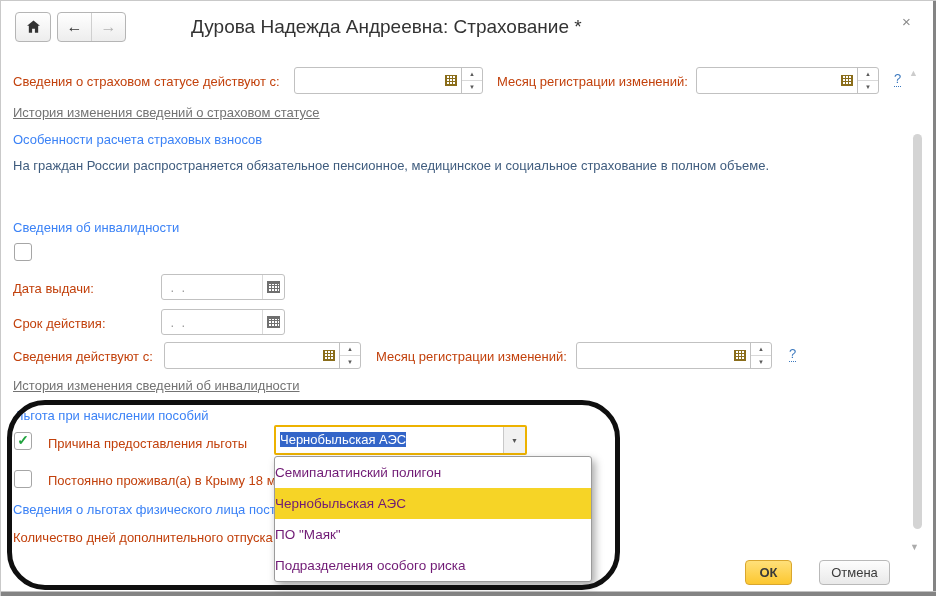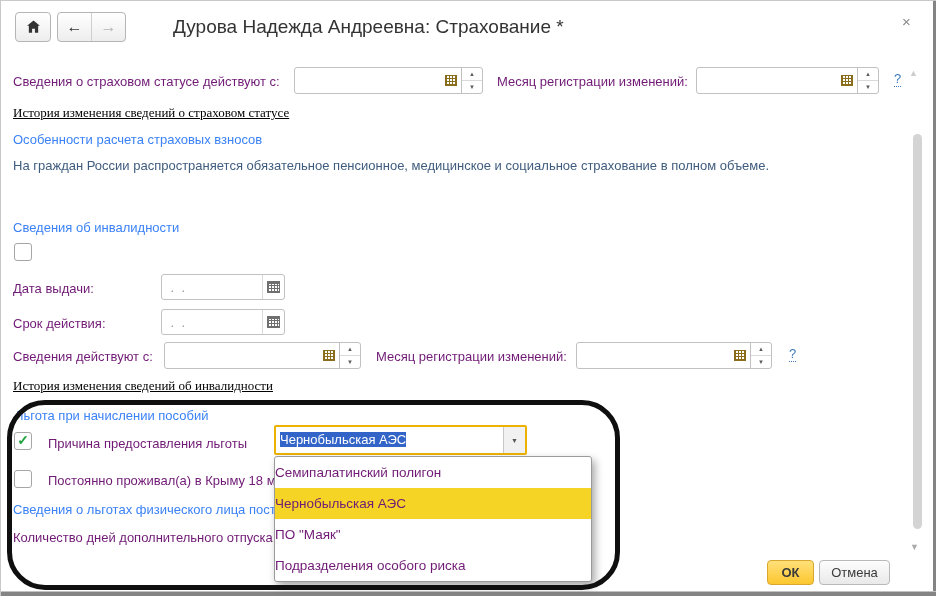--- a/index.html
+++ b/index.html
@@ -1,34 +1,34 @@
 <!DOCTYPE html>
 <html><head>
 <meta charset="utf-8">
 <style>
   html,body{margin:0;padding:0;background:#e8e8e8;}
   #window{
     position:relative;width:936px;height:596px;background:#ffffff;
     font-family:"Liberation Sans",sans-serif;overflow:hidden;
     border-top:1px solid #c9c9c9;border-left:1px solid #c9c9c9;box-sizing:border-box;
   }
-  .lbl{position:absolute;font-size:13px;color:#701a75;white-space:nowrap;}
+  .lbl{position:absolute;font-size:13px;color:#c2410c;white-space:nowrap;}
   .green{color:#3b82f6;}
   .navy{color:#3F5C7E;}
-  .link{position:absolute;font-size:13px;color:#000000;text-decoration:underline;white-space:nowrap;cursor:pointer;font-family:Liberation Serif, serif;}
+  .link{position:absolute;font-size:13px;color:#737373;text-decoration:underline;white-space:nowrap;cursor:pointer;}
   .help{position:absolute;font-size:13px;color:#3B78BE;border-bottom:1px dotted #3B78BE;cursor:pointer;}
 
   
   .tbtn{position:absolute;height:28px;border:1px solid #b5b5b5;border-radius:4px;
     background:linear-gradient(#ffffff,#ededed);display:flex;align-items:center;justify-content:center;cursor:pointer;}
   .navgroup{position:absolute;left:56px;top:11px;height:28px;border:1px solid #b5b5b5;border-radius:4px;
     background:linear-gradient(#ffffff,#ededed);display:flex;}
   .navgroup .half{width:33px;display:flex;align-items:center;justify-content:center;font-size:16px;cursor:pointer;}
   .navgroup .half.first{border-right:1px solid #cfcfcf;}
-  .title{position:absolute;left:172px;top:15px;font-size:19px;color:#333;}
+  .title{position:absolute;left:190px;top:15px;font-size:19px;color:#333;}
   .close{position:absolute;left:901px;top:12px;font-size:15px;color:#8a8a8a;cursor:pointer;}
 
   
   .fld{position:absolute;height:27px;border:1px solid #c1c1c1;border-radius:3px;background:#fff;
     display:flex;align-items:stretch;box-sizing:border-box;}
   .fld input{flex:1;border:none;outline:none;font-family:inherit;font-size:13px;color:#333;padding:0 5px;min-width:0;background:transparent;}
   .fld input.mask{color:#9a9a9a;}
   .calcell{width:21px;display:flex;align-items:center;justify-content:center;cursor:pointer;}
   .cal{width:12px;height:11px;border:1px solid #8a6d1a;box-sizing:border-box;
     background:
@@ -63,21 +63,21 @@
   .ddl .item.hl{background:#F6D426;}
 
   
   .annot{position:absolute;left:6px;top:399px;width:613px;height:190px;border:5px solid #0f0f0f;
     border-radius:38px;box-sizing:border-box;z-index:15;pointer-events:none;}
 
   
   .btn{position:absolute;height:25px;border-radius:4px;font-size:13px;display:flex;align-items:center;
     justify-content:center;cursor:pointer;box-sizing:border-box;}
   .btn.ok{left:744px;top:559px;width:47px;background:linear-gradient(#ffe07a,#fcc72f);
-    border:1px solid #d9a62e;color:#3a3a3a;font-weight:bold;margin-left:22px;}
+    border:1px solid #d9a62e;color:#3a3a3a;font-weight:bold;}
   .btn.cancel{left:818px;top:559px;width:71px;background:linear-gradient(#fdfdfd,#e9e9e9);
     border:1px solid #b9b9b9;color:#3a3a3a;}
 
   
   .scroll-arrow{position:absolute;font-size:9px;line-height:9px;}
   .thumb{position:absolute;left:912px;top:133px;width:9px;height:395px;background:#d4d4d4;border-radius:5px;cursor:pointer;}
 
   
   .edge-right{position:absolute;left:932px;top:0;width:4px;height:596px;background:#848484;}
   .edge-bottom{position:absolute;left:0;top:590px;width:936px;height:6px;background:#848484;border-top:1px solid #c2c2c2;box-sizing:border-box;}

